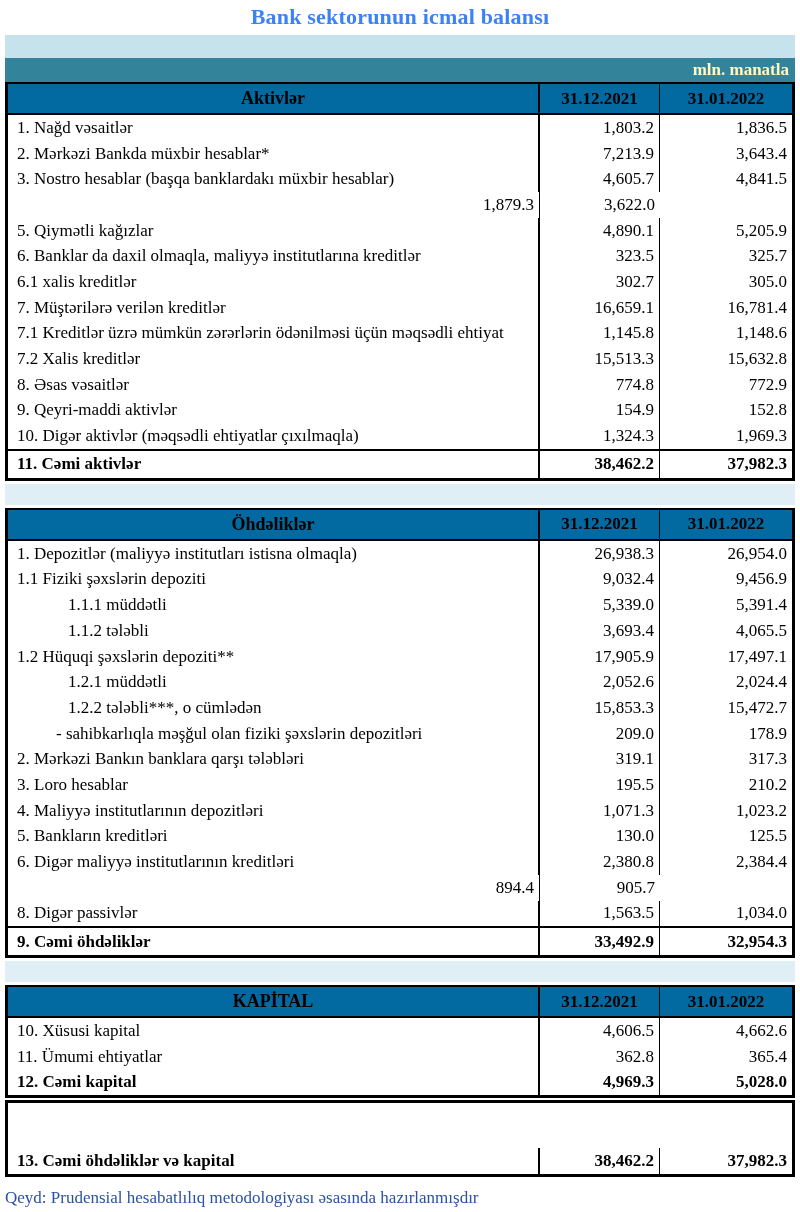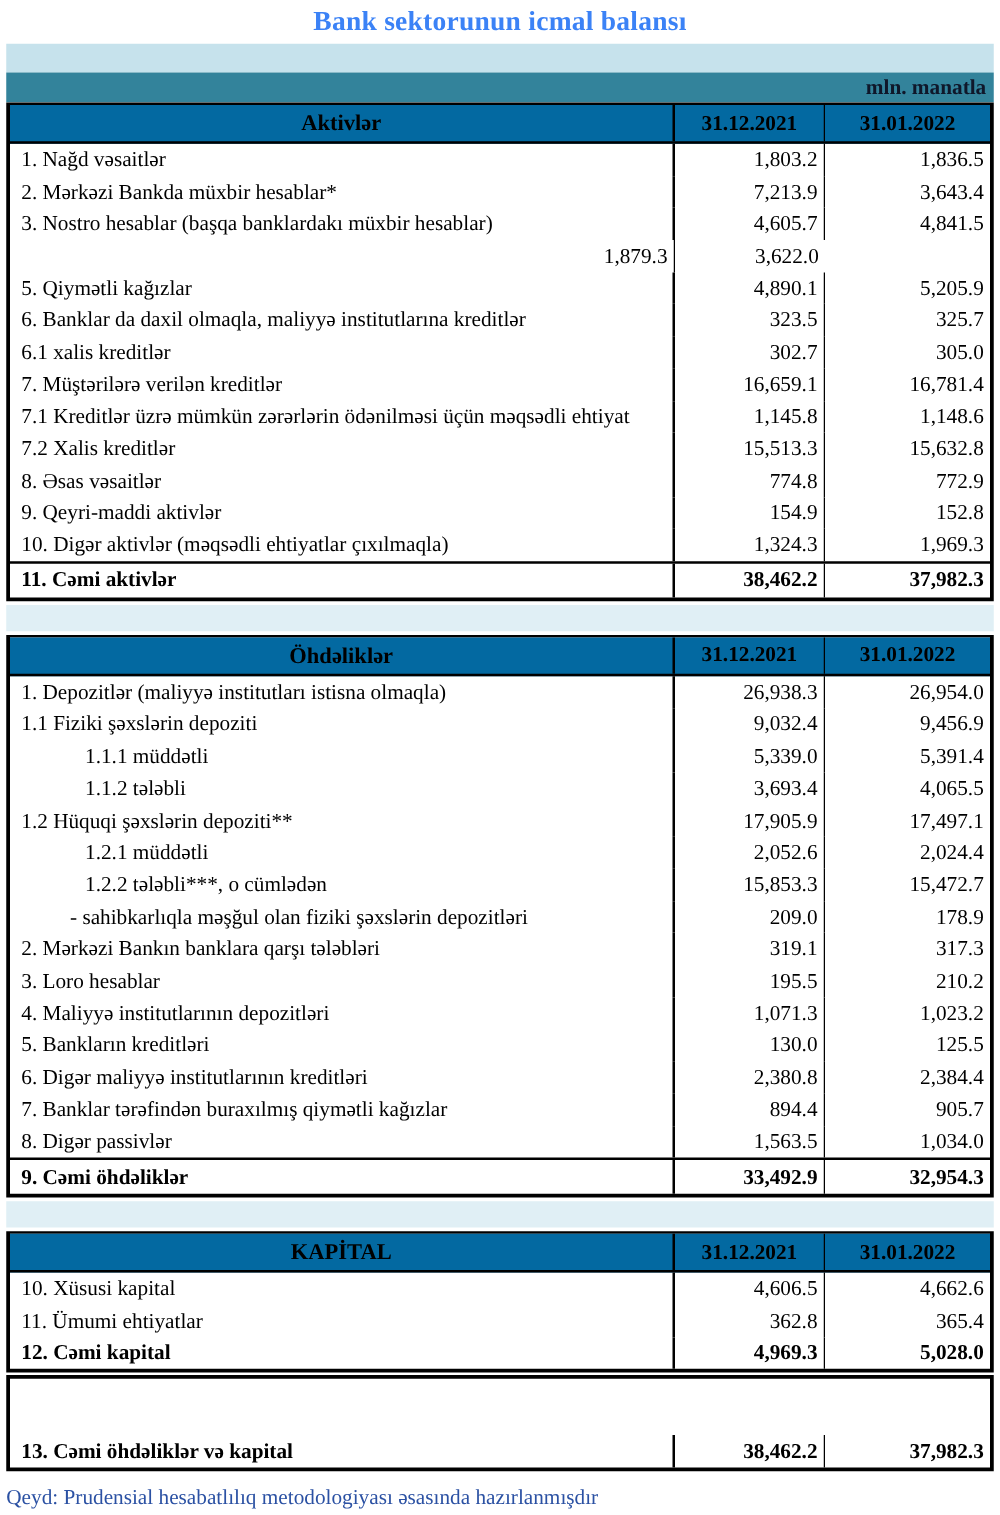--- a/index.html
+++ b/index.html
@@ -9,21 +9,21 @@
   }
   .page{padding:0 5px;}
   .title{
     text-align:center;color:#3b82f6;font-weight:bold;font-size:22px;
     padding:4px 0 5px;letter-spacing:.2px;
   }
   .band-light{height:23px;background:#c6e2ec;}
   .band-teal{
     height:24px;background:#33839b;display:flex;align-items:center;justify-content:flex-end;
   }
-  .unit{color:#0f172a;font-weight:bold;font-size:17px;padding-right:6px;}
+  .unit{color:#fef9c3;font-weight:bold;font-size:17px;padding-right:6px;}
   .tbl{border:3px solid #000;border-top-width:2px;background:#fff;}
   .row{
     display:grid;grid-template-columns:1fr 120px 132px;align-items:stretch;
     height:25.7px;
   }
   .row.head{height:29px;background:#0369a1;border-bottom:2px solid #000;font-weight:bold;}
   .cell{display:flex;align-items:center;overflow:hidden;white-space:nowrap;}
   .label{padding-left:9px;font-size:17px;border-right:2px solid #000;}
   .head .label{justify-content:center;padding-left:0;font-size:18px;}
   .val{justify-content:flex-end;text-align:right;padding-right:5px;font-size:17px;}
@@ -192,21 +192,20 @@
         <span class="cell label">5. Bankların kreditləri</span>
         <span class="cell val v1">130.0</span>
         <span class="cell val">125.5</span>
       </div>
       <div class="row ind-0">
         <span class="cell label">6. Digər maliyyə institutlarının kreditləri</span>
         <span class="cell val v1">2,380.8</span>
         <span class="cell val">2,384.4</span>
       </div>
       <div class="row ind-0">
-        <span class="cell label">7. Banklar tərəfindən buraxılmış qiymətli kağızlar</span>
         <span class="cell val v1">894.4</span>
         <span class="cell val">905.7</span>
       </div>
       <div class="row ind-0">
         <span class="cell label">8. Digər passivlər</span>
         <span class="cell val v1">1,563.5</span>
         <span class="cell val">1,034.0</span>
       </div>
       <div class="row total">
         <span class="cell label">9. Cəmi öhdəliklər</span>

